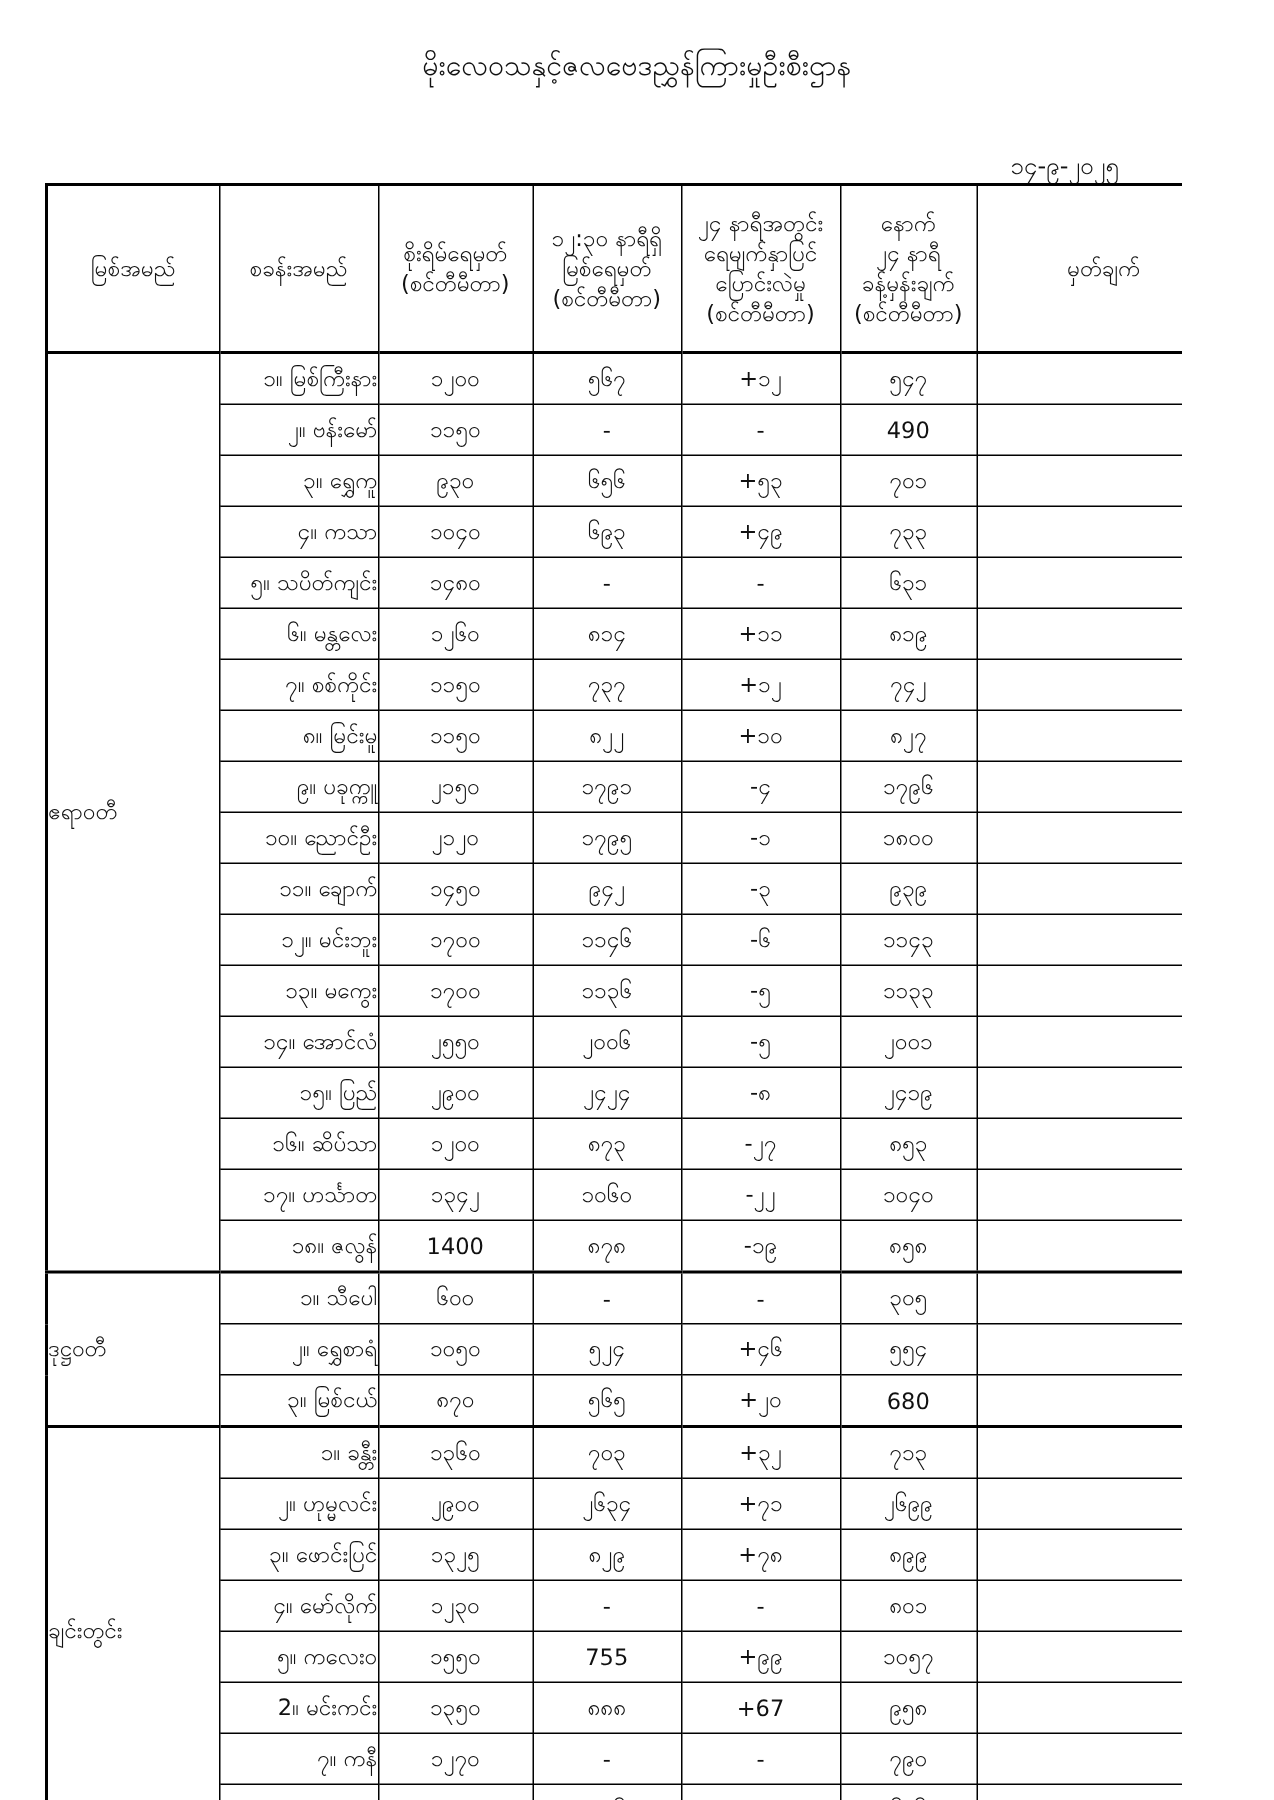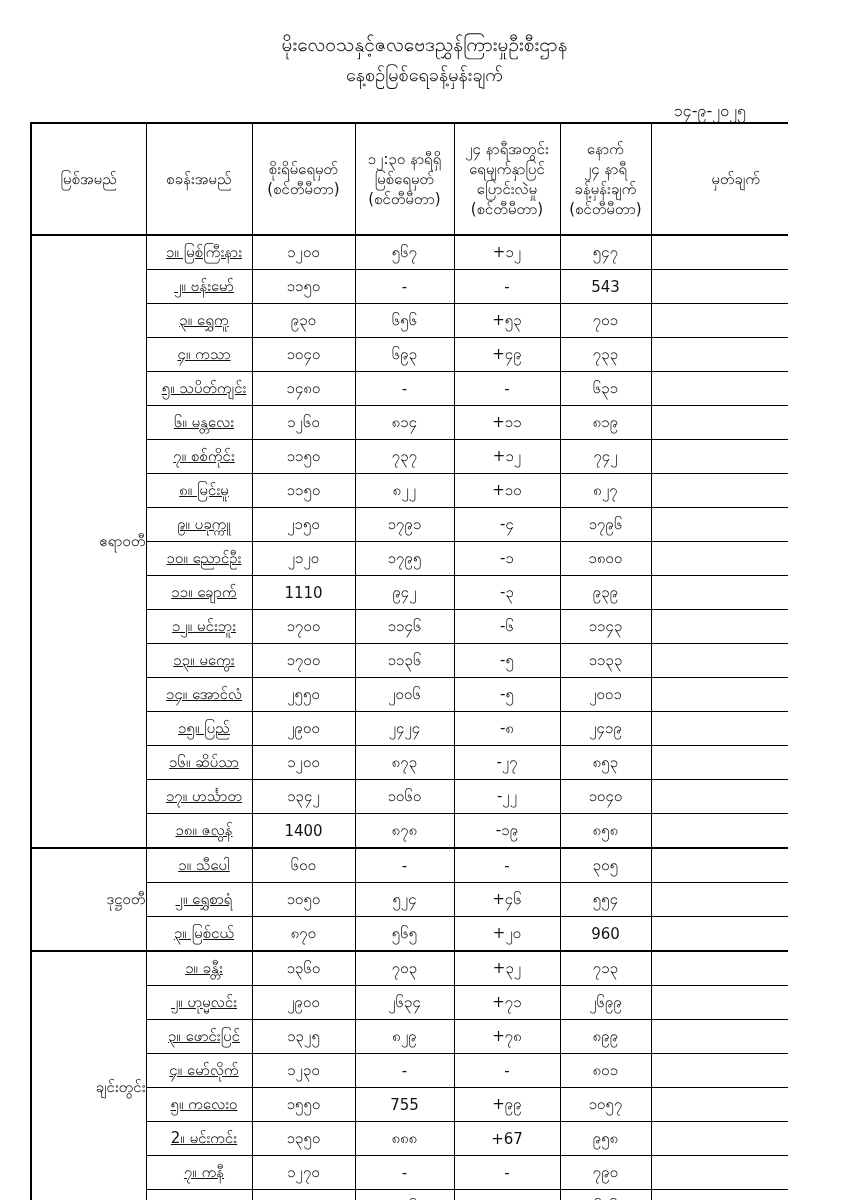--- a/index.html
+++ b/index.html
@@ -53,38 +53,37 @@
     overflow: hidden;
   }
   .river-table thead th {
     height: 110px;
     text-align: center;
     vertical-align: middle;
     white-space: pre-line;
     line-height: 20px;
   }
   .river-table tbody td { height: 33px; vertical-align: middle; }
-  td.cell-station { text-align: center; padding-left: 10px; white-space: nowrap; text-decoration: underline; }
+  td.cell-station { text-align: right; padding-left: 10px; white-space: nowrap; }
   td.cell-num { text-align: center; }
   td.cell-river {
-    text-align: right;
+    text-align: left;
     vertical-align: middle;
     font-size: 15px;
   }
   td.cell-remark { }
   tr.group-start td { border-top: 2px solid #000; }
 </style>
 </head>
 <body>
 
 <div class="page">
 
   <div class="title-block">
     <div class="title-line1">မိုးလေဝသနှင့်ဇလဗေဒညွှန်ကြားမှုဦးစီးဌာန</div>
-    <div class="title-line2">နေ့စဉ်မြစ်ရေခန့်မှန်းချက်</div>
   </div>
 
   <div class="report-date">၁၄-၉-၂၀၂၅</div>
 
   <table class="river-table">
     <colgroup>
       <col style="width:115px">
       <col style="width:106px">
       <col style="width:103px">
       <col style="width:99px">
@@ -120,21 +119,21 @@
           <td class="cell-num">၅၆၇</td>
           <td class="cell-num">+၁၂</td>
           <td class="cell-num">၅၄၇</td>
           <td class="cell-remark"></td>
         </tr>
         <tr>
           <td class="cell-station">၂။ ဗန်းမော်</td>
           <td class="cell-num">၁၁၅၀</td>
           <td class="cell-num">-</td>
           <td class="cell-num">-</td>
-          <td class="cell-num">543</td>
+          <td class="cell-num">490</td>
           <td class="cell-remark"></td>
         </tr>
         <tr>
           <td class="cell-station">၃။ ရွှေကူ</td>
           <td class="cell-num">၉၃၀</td>
           <td class="cell-num">၆၅၆</td>
           <td class="cell-num">+၅၃</td>
           <td class="cell-num">၇၀၁</td>
           <td class="cell-remark"></td>
         </tr>
@@ -189,21 +188,21 @@
         <tr>
           <td class="cell-station">၁၀။ ညောင်ဦး</td>
           <td class="cell-num">၂၁၂၀</td>
           <td class="cell-num">၁၇၉၅</td>
           <td class="cell-num">-၁</td>
           <td class="cell-num">၁၈၀၀</td>
           <td class="cell-remark"></td>
         </tr>
         <tr>
           <td class="cell-station">၁၁။ ချောက်</td>
-          <td class="cell-num">1110</td>
+          <td class="cell-num">၁၄၅၀</td>
           <td class="cell-num">၉၄၂</td>
           <td class="cell-num">-၃</td>
           <td class="cell-num">၉၃၉</td>
           <td class="cell-remark"></td>
         </tr>
         <tr>
           <td class="cell-station">၁၂။ မင်းဘူး</td>
           <td class="cell-num">၁၇၀၀</td>
           <td class="cell-num">၁၁၄၆</td>
           <td class="cell-num">-၆</td>
@@ -273,21 +272,21 @@
           <td class="cell-num">၅၂၄</td>
           <td class="cell-num">+၄၆</td>
           <td class="cell-num">၅၅၄</td>
           <td class="cell-remark"></td>
         </tr>
         <tr>
           <td class="cell-station">၃။ မြစ်ငယ်</td>
           <td class="cell-num">၈၇၀</td>
           <td class="cell-num">၅၆၅</td>
           <td class="cell-num">+၂၀</td>
-          <td class="cell-num">960</td>
+          <td class="cell-num">680</td>
           <td class="cell-remark"></td>
         </tr>
         <tr class="group-start">
           <td class="cell-river" rowspan="8">ချင်းတွင်း</td>
           <td class="cell-station">၁။ ခန္တီး</td>
           <td class="cell-num">၁၃၆၀</td>
           <td class="cell-num">၇၀၃</td>
           <td class="cell-num">+၃၂</td>
           <td class="cell-num">၇၁၃</td>
           <td class="cell-remark"></td>

